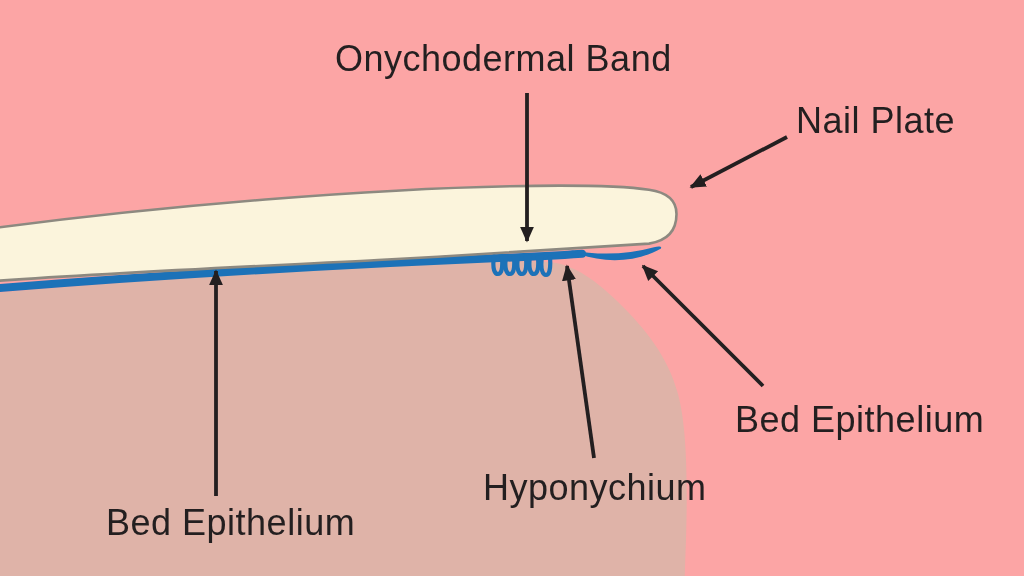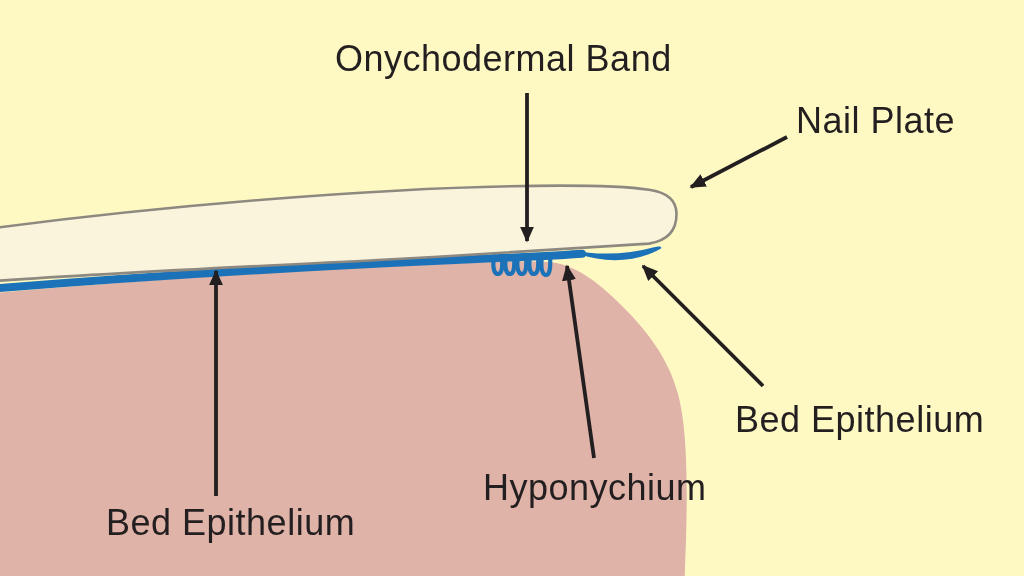--- a/index.html
+++ b/index.html
@@ -4,21 +4,21 @@
 <style>
   html, body {
     margin: 0;
     padding: 0;
     background: #ffffff;
   }
   .canvas {
     position: relative;
     width: 1024px;
     height: 576px;
-    background: #fef9c3;
+    background: #fca5a5;
     overflow: hidden;
     font-family: "Liberation Sans", "DejaVu Sans", sans-serif;
   }
   svg { display: block; }
   .label {
     font-family: "Liberation Sans", "DejaVu Sans", sans-serif;
     font-size: 36px;
     letter-spacing: 0.5px;
     fill: #231F20;
   }

